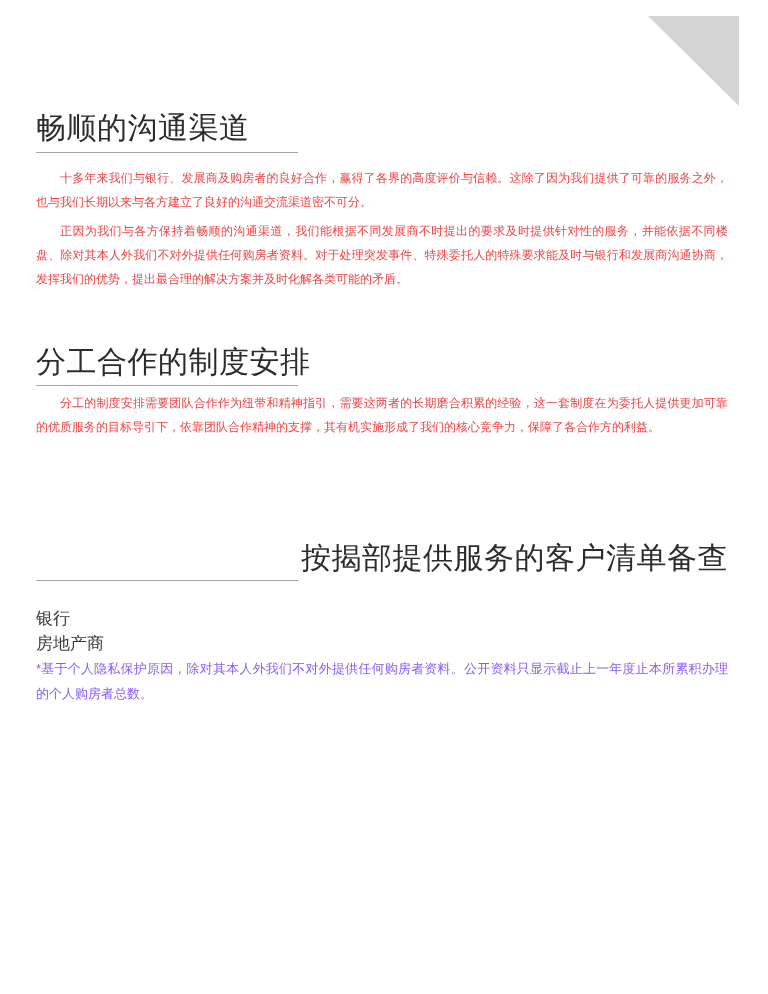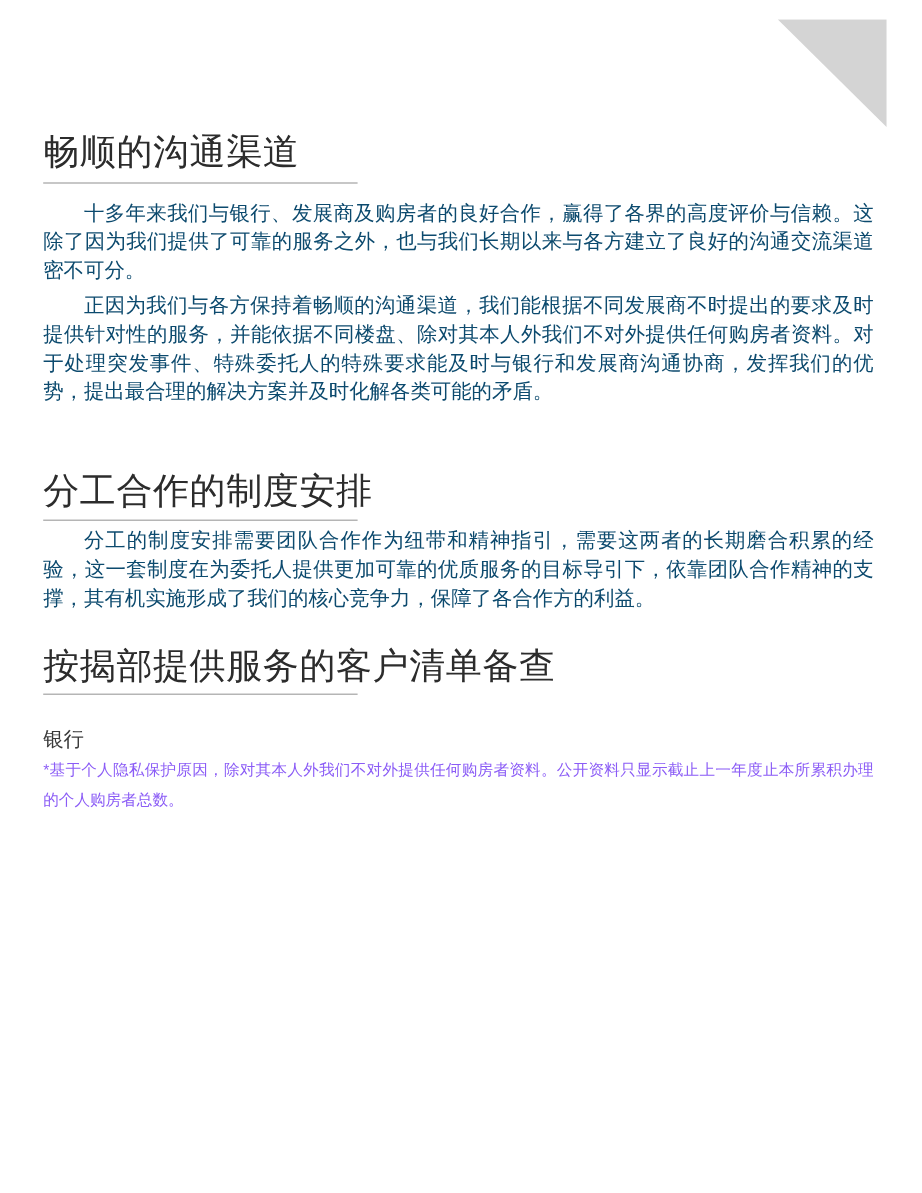--- a/index.html
+++ b/index.html
@@ -33,38 +33,38 @@
     color: #2c2c2c;
     line-height: 30px;
     letter-spacing: 0.5px;
   }
   .title-rule {
     width: 262px;
     height: 1px;
     background: #a3a3a3;
   }
   .para {
-    font-size: 17px;
+    font-size: 12px;
     line-height: 24px;
-    color: #0c4a6e;
+    color: #ef4444;
     text-align: justify;
     text-indent: 2em;
   }
   
   .title-1 { margin-top: 113px; }
   .rule-1  { margin-top: 9px; }
   .p-1a    { margin-top: 13px; }
   .p-1b    { margin-top: 5px; }
   
   .title-2 { margin-top: 56px; }
   .rule-2  { margin-top: 8px; }
   .p-2a    { margin-top: 14px; }
   .p-2b    { margin-top: 5px; }
   
-  .title-3 { margin-top: 30px; }
+  .title-3 { margin-top: 104px; text-align: right; }
   .rule-3  { margin-top: 7px; }
   .client-list {
     margin-top: 25px;
     font-size: 17px;
     line-height: 25px;
     color: #3a3a3a;
   }
   .client-item { display: block; }
   .footnote {
     font-size: 13px;
@@ -93,18 +93,19 @@
       <h2 class="section-title title-2">分工合作的制度安排</h2>
       <div class="title-rule rule-2"></div>
       <p class="para p-2b">分工的制度安排需要团队合作作为纽带和精神指引，需要这两者的长期磨合积累的经验，这一套制度在为委托人提供更加可靠的优质服务的目标导引下，依靠团队合作精神的支撑，其有机实施形成了我们的核心竞争力，保障了各合作方的利益。</p>
     </div>
 
     <div>
       <h2 class="section-title title-3">按揭部提供服务的客户清单备查</h2>
       <div class="title-rule rule-3"></div>
       <div class="client-list">
         <span class="client-item">银行</span>
+        <span class="client-item">房地产商</span>
         <div class="footnote">*基于个人隐私保护原因，除对其本人外我们不对外提供任何购房者资料。公开资料只显示截止上一年度止本所累积办理的个人购房者总数。</div>
       </div>
     </div>
 
   </div>
 </div>
 
 </body></html>

